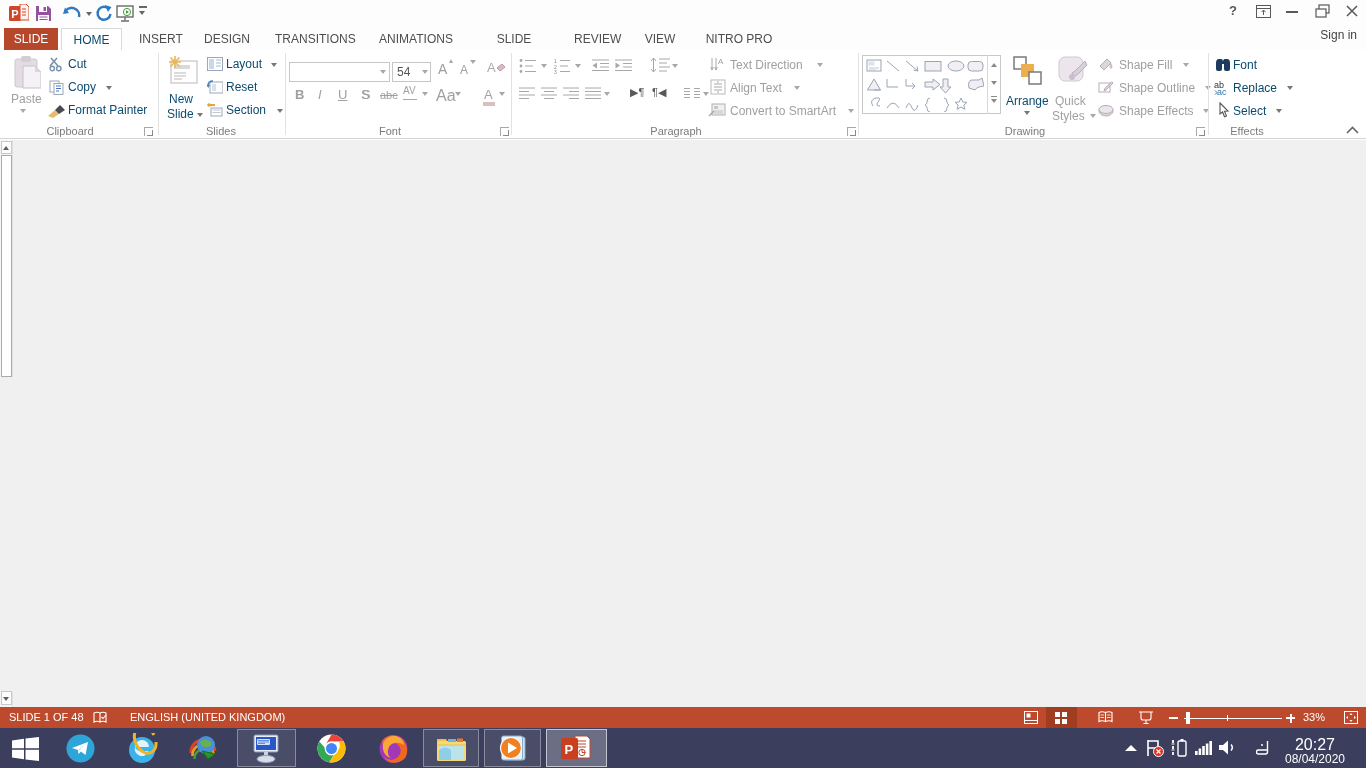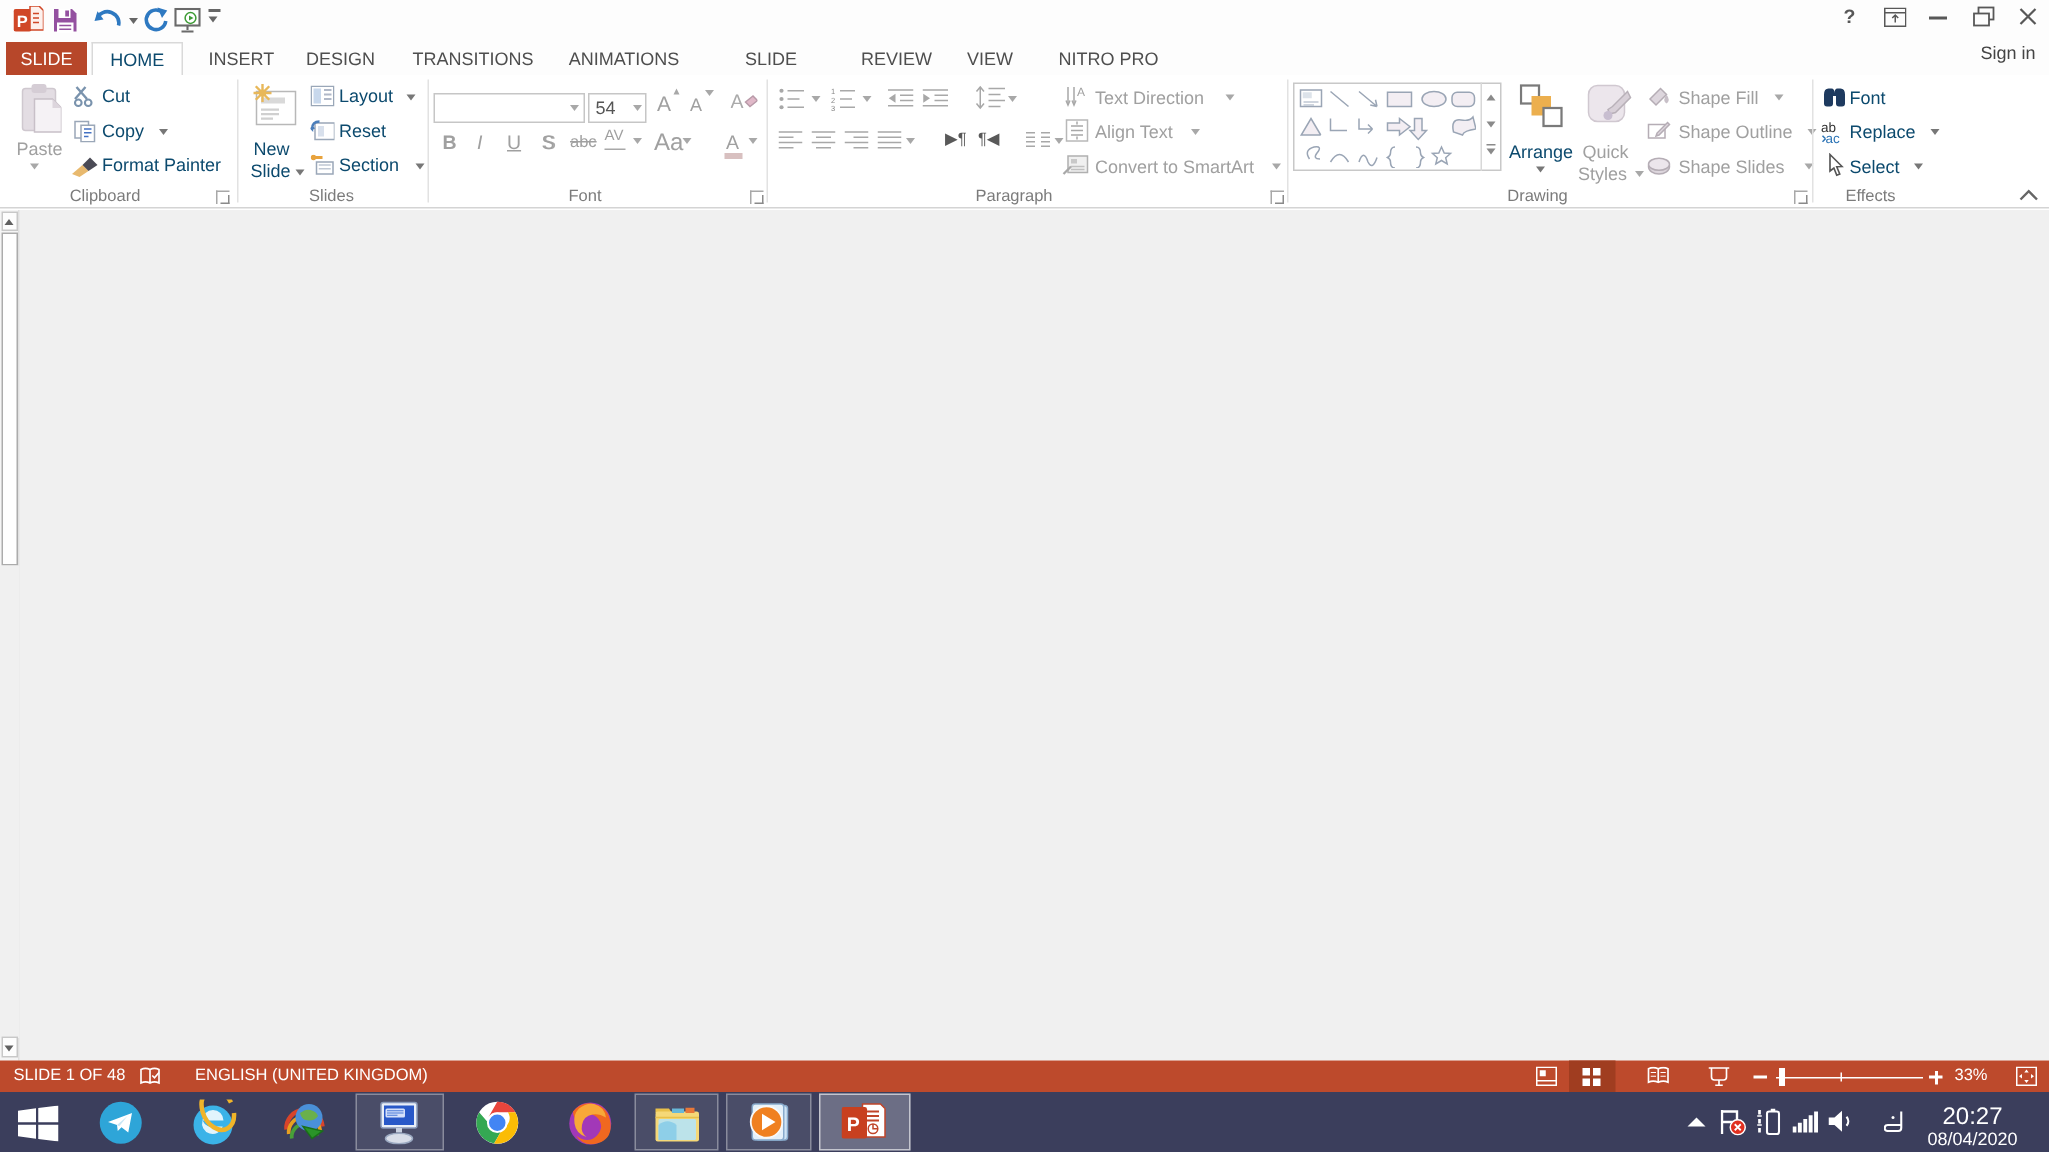--- a/index.html
+++ b/index.html
@@ -348,21 +348,21 @@
  <svg class="abs" style="left:1098px;top:30px" width="17" height="15" viewBox="0 0 17 15">
   <rect x="1" y="3" width="11" height="9" fill="#fff" stroke="#b5adb5"></rect>
   <path d="M15 3 l-7 7 -2 .7 .7-2 7-7 z" fill="#ddd6dd" stroke="#b5adb5"></path>
  </svg>
  <div class="btxtg" style="left:1119px;top:31px">Shape Outline</div>
  <div class="darg" style="left:1205px;top:36px"></div>
  <svg class="abs" style="left:1098px;top:53px" width="17" height="15" viewBox="0 0 17 15">
   <ellipse cx="8" cy="8" rx="7" ry="5" fill="#ddd6dd" stroke="#b5adb5"></ellipse>
   <ellipse cx="8" cy="6.5" rx="7" ry="4" fill="#ece6ec" stroke="#b5adb5"></ellipse>
  </svg>
- <div class="btxtg" style="left:1119px;top:54px">Shape Slides</div>
+ <div class="btxtg" style="left:1119px;top:54px">Shape Effects</div>
  <div class="darg" style="left:1203px;top:59px"></div>
  <div class="glabel" style="left:975px;width:100px">Drawing</div>
  <div class="launch" style="left:1196px;top:77px"></div>
  <div class="gsep" style="left:1208px"></div>
 
  <svg class="abs" style="left:1215px;top:8px" width="16" height="14" viewBox="0 0 16 14">
   <path d="M1 5 Q1 1 4 1 L6 1 Q8 1 8 4 Q8 1 10 1 L12 1 Q15 1 15 5 L15 11 Q15 13 13 13 L11 13 Q9 13 9 11 L9 6 L7 6 L7 11 Q7 13 5 13 L3 13 Q1 13 1 11 Z" fill="#1e3a5f"></path>
  </svg>
  <div class="btxt" style="left:1233px;top:8px">Font</div>
  <svg class="abs" style="left:1214px;top:30px" width="18" height="16" viewBox="0 0 18 16">

